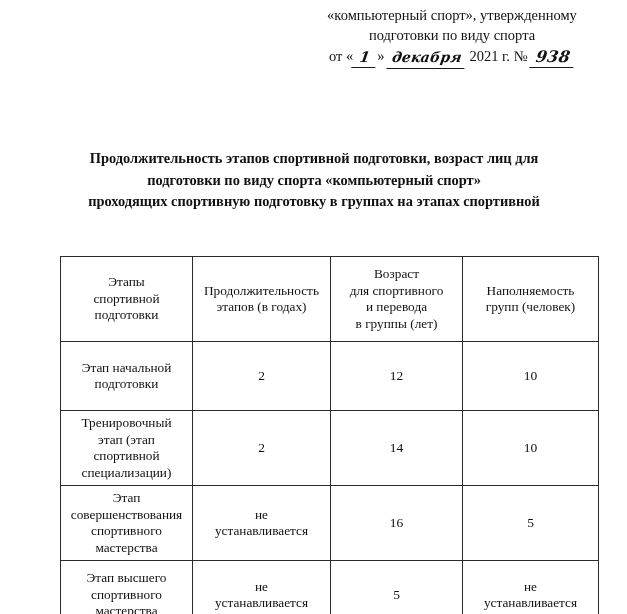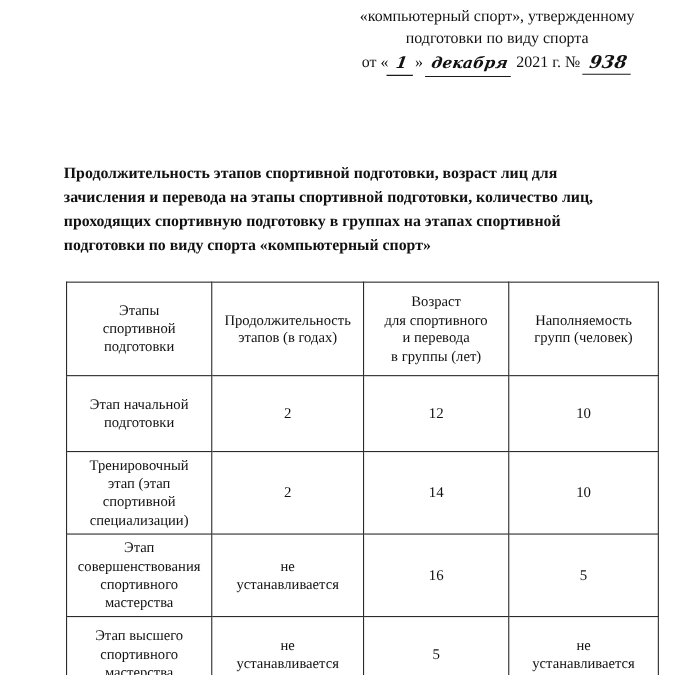--- a/index.html
+++ b/index.html
@@ -61,20 +61,21 @@
     text-align: center;
     font-size: 16px;
   }
 
   
   .doc-title {
     position: absolute;
     top: 148px;
     left: 58px;
     width: 512px;
+    text-align: center;
     font-weight: bold;
     font-size: 14.4px;
     line-height: 21.5px;
   }
 
   
   .tbl-wrap {
     position: absolute;
     top: 256px;
     left: 60px;
@@ -116,23 +117,22 @@
   <div class="sign-line">
     <span>от «</span><span class="hand hand-day">1</span><span>»</span>
     <span class="hand hand-month">декабря</span>
     <span>2021 г. №</span>
     <span class="hand hand-num">938</span>
   </div>
 </div>
 
 <div class="doc-title">
   <div>Продолжительность этапов спортивной подготовки, возраст лиц для</div>
-  <div>зачисления и перевода на этапы спортивной подготовки, количество лиц,</div>
+  <div>подготовки по виду спорта «компьютерный спорт»</div>
   <div>проходящих спортивную подготовку в группах на этапах спортивной</div>
-  <div>подготовки по виду спорта «компьютерный спорт»</div>
 </div>
 
 <div class="tbl-wrap">
   <table class="sp">
     <colgroup>
       <col class="c1">
         <col class="c2">
         <col class="c3">
         <col class="c4">
     </colgroup>

